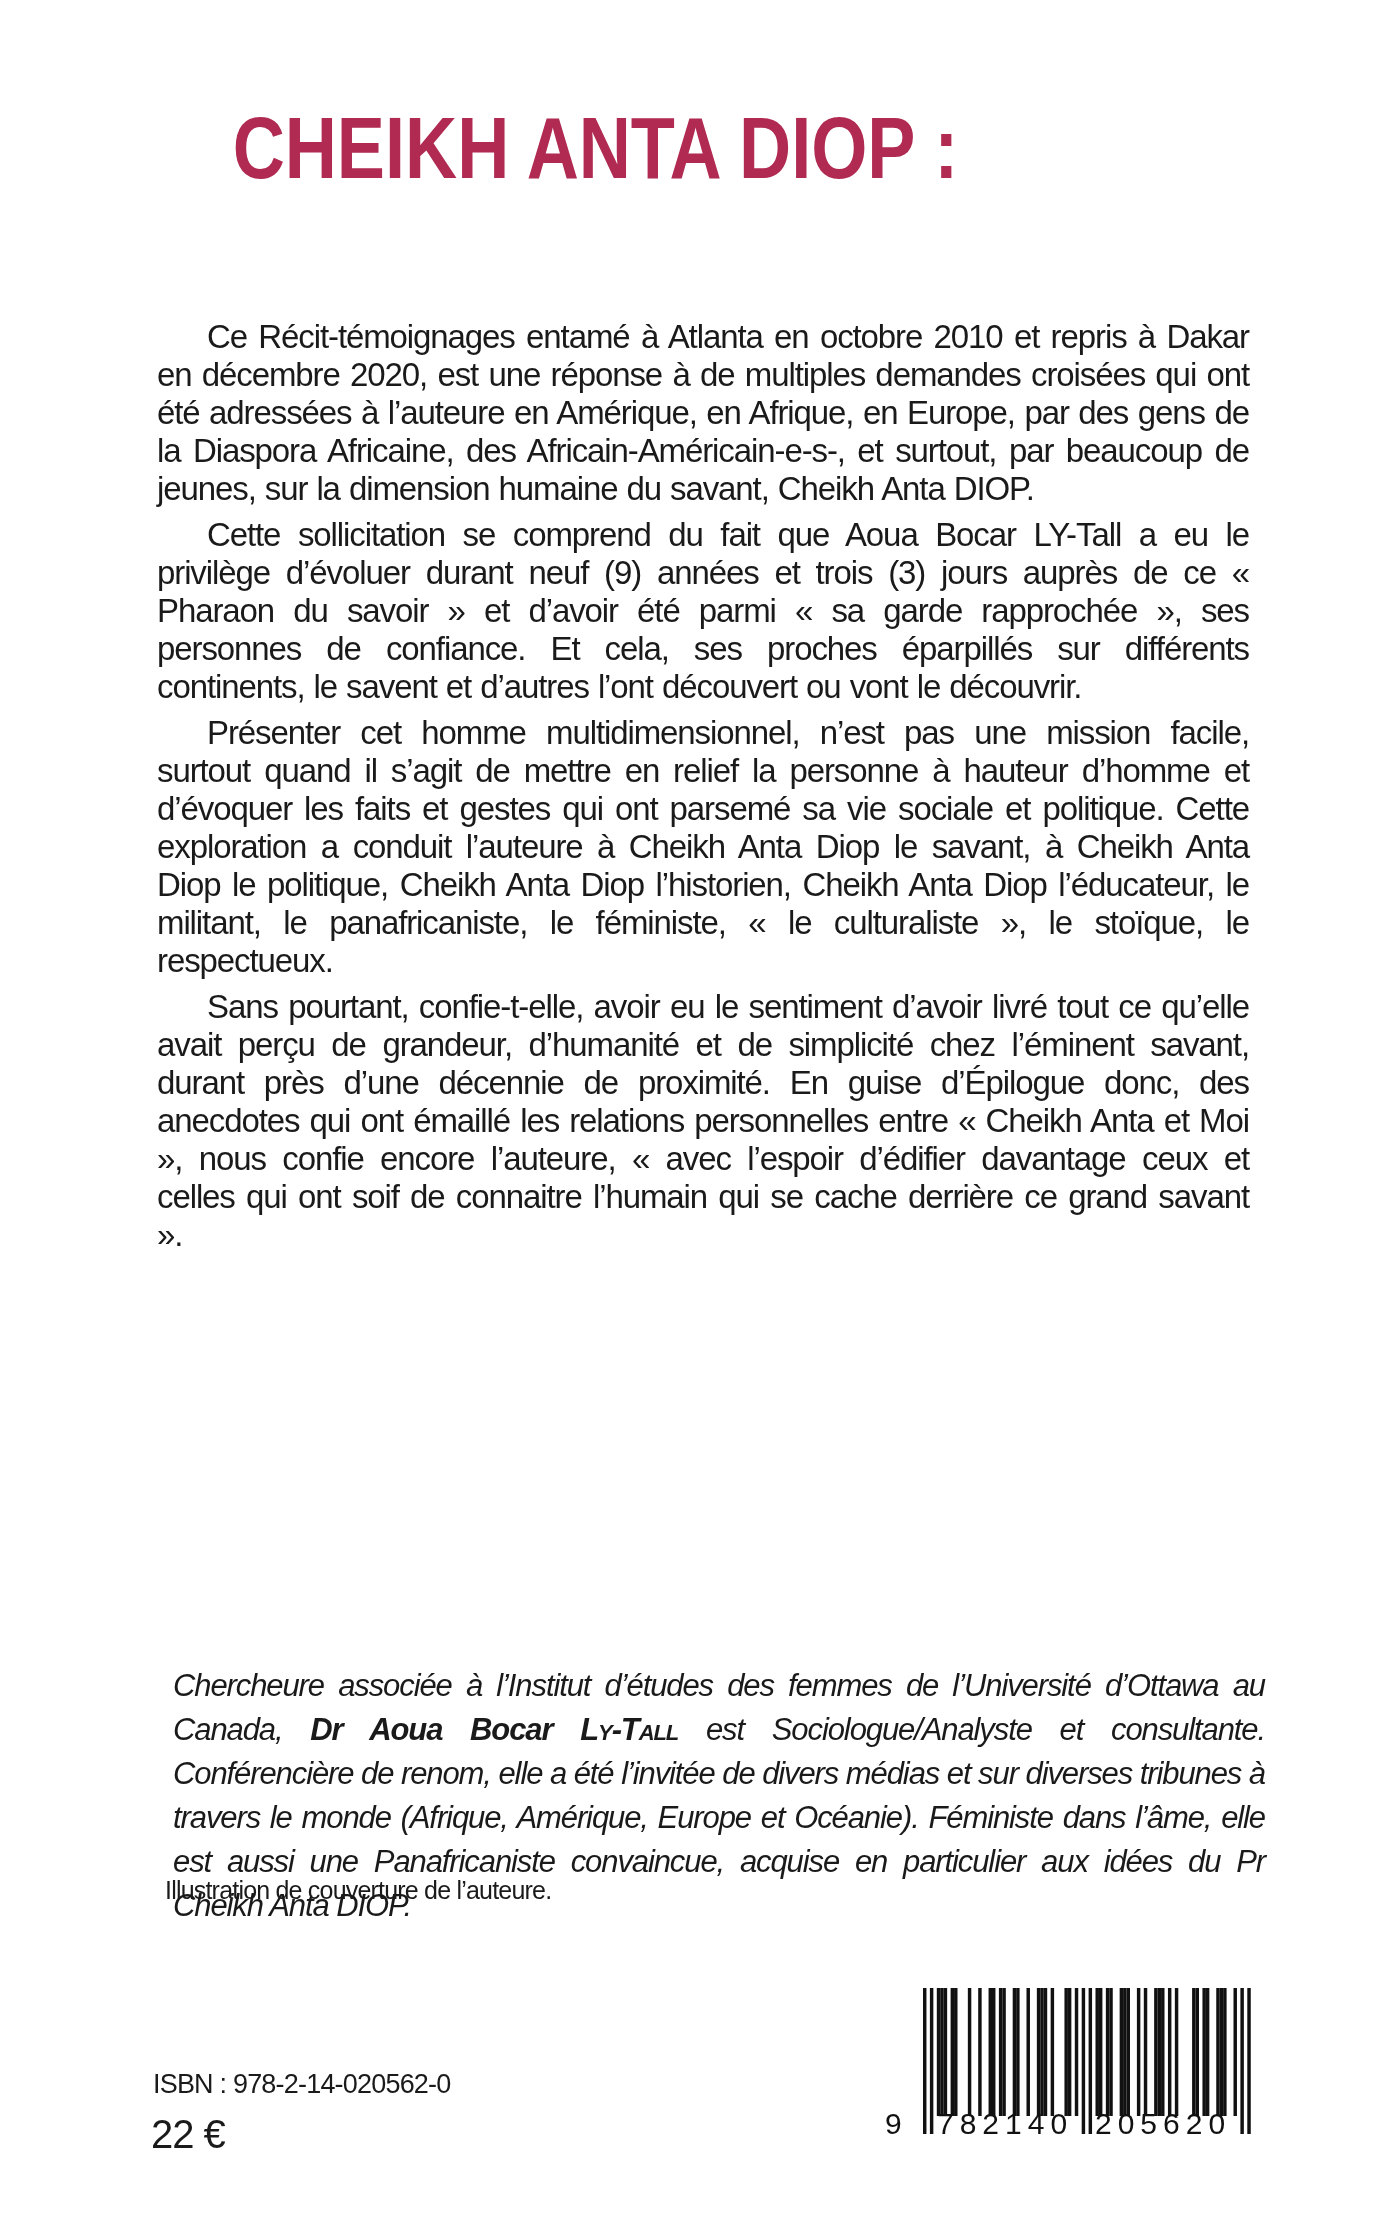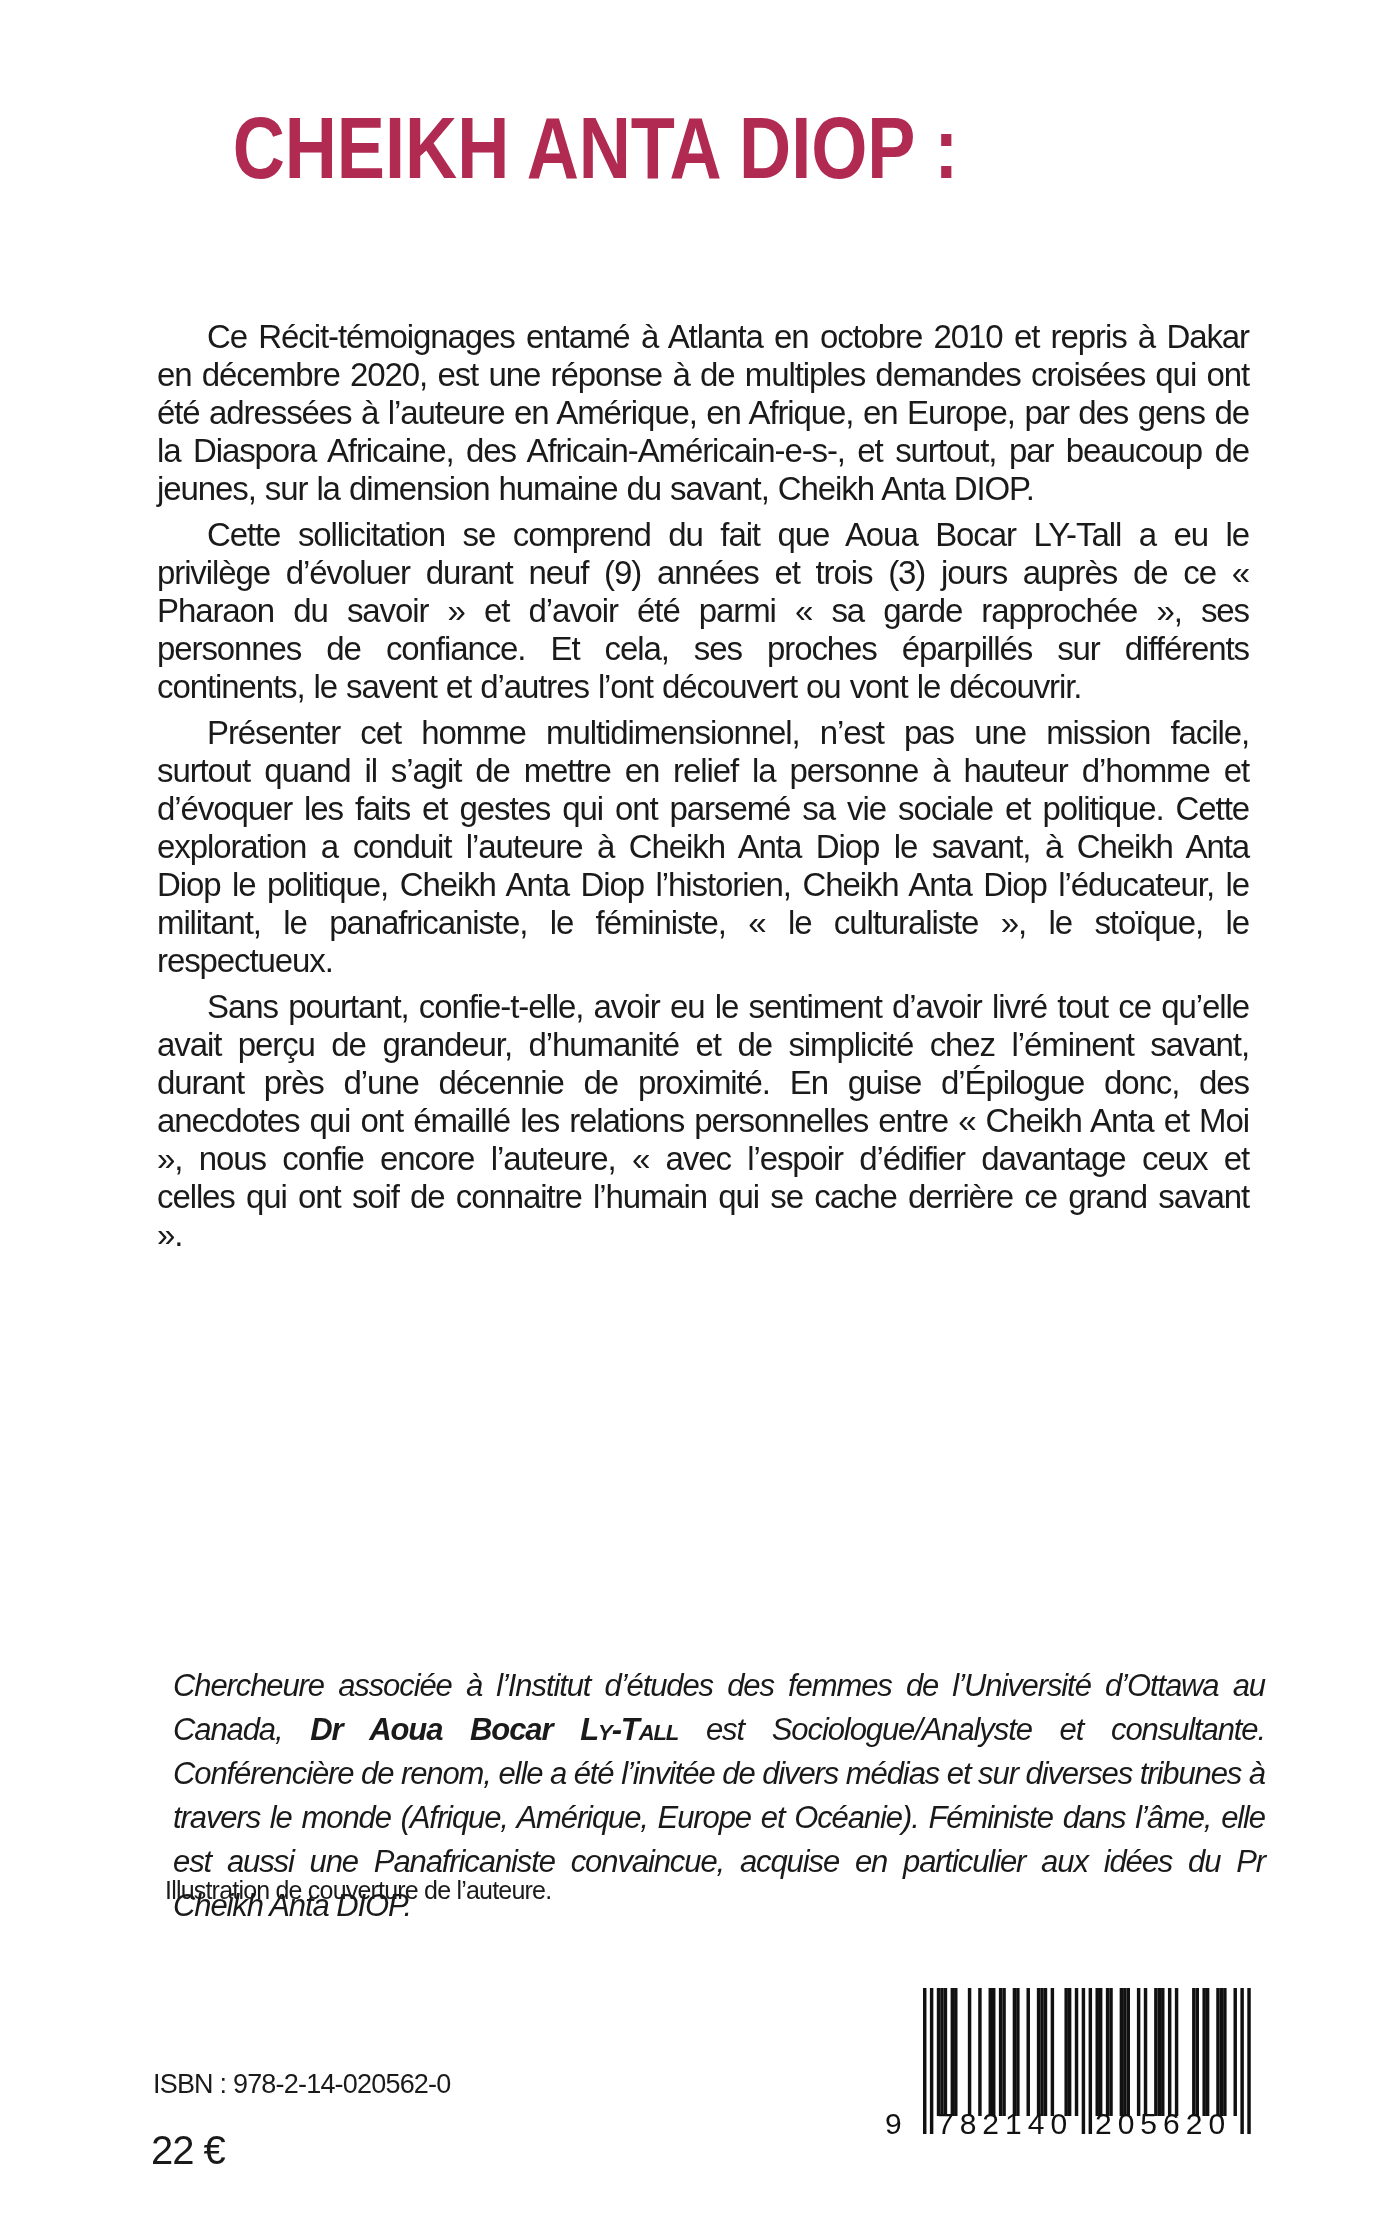--- a/index.html
+++ b/index.html
@@ -12,21 +12,21 @@
                  display: inline-block; transform: scaleX(0.80); transform-origin: center; white-space: nowrap; margin-top: 4px; }
   .body-col { position: absolute; left: 157px; width: 1092px; top: 318px; }
   .para { font-size: 33px; line-height: 38px; text-align: justify; text-indent: 50px; margin: 0 0 8px 0;
           letter-spacing: -1.1px; word-spacing: 1px; }
   .bio { position: absolute; left: 157px; width: 1092px; top: 1648px; font-style: italic; font-size: 31px;
          line-height: 44px; text-align: justify; letter-spacing: -1.1px; margin: 16px; }
   .bio .author { font-weight: 700; }
   .bio .sc { font-variant: small-caps; }
   .credit { position: absolute; left: 153px; top: 1876px; font-size: 25px; letter-spacing: -0.8px; margin-left: 12px; }
   .isbn { position: absolute; left: 153px; top: 2069px; font-size: 27px; letter-spacing: -0.8px; }
-  .price { position: absolute; left: 151px; top: 2112px; font-size: 40px; letter-spacing: -1px; margin-top: 16px; }
+  .price { position: absolute; left: 151px; top: 2112px; font-size: 40px; letter-spacing: -1px; }
   .barcode { position: absolute; left: 885px; top: 1986px; width: 370px; height: 170px; }
   .barcode svg { display: block; }
 </style>
 </head>
 <body>
 
 <div class="title-block">
   <div><span class="title-line1">CHEIKH ANTA DIOP :</span></div>
 </div>
 

